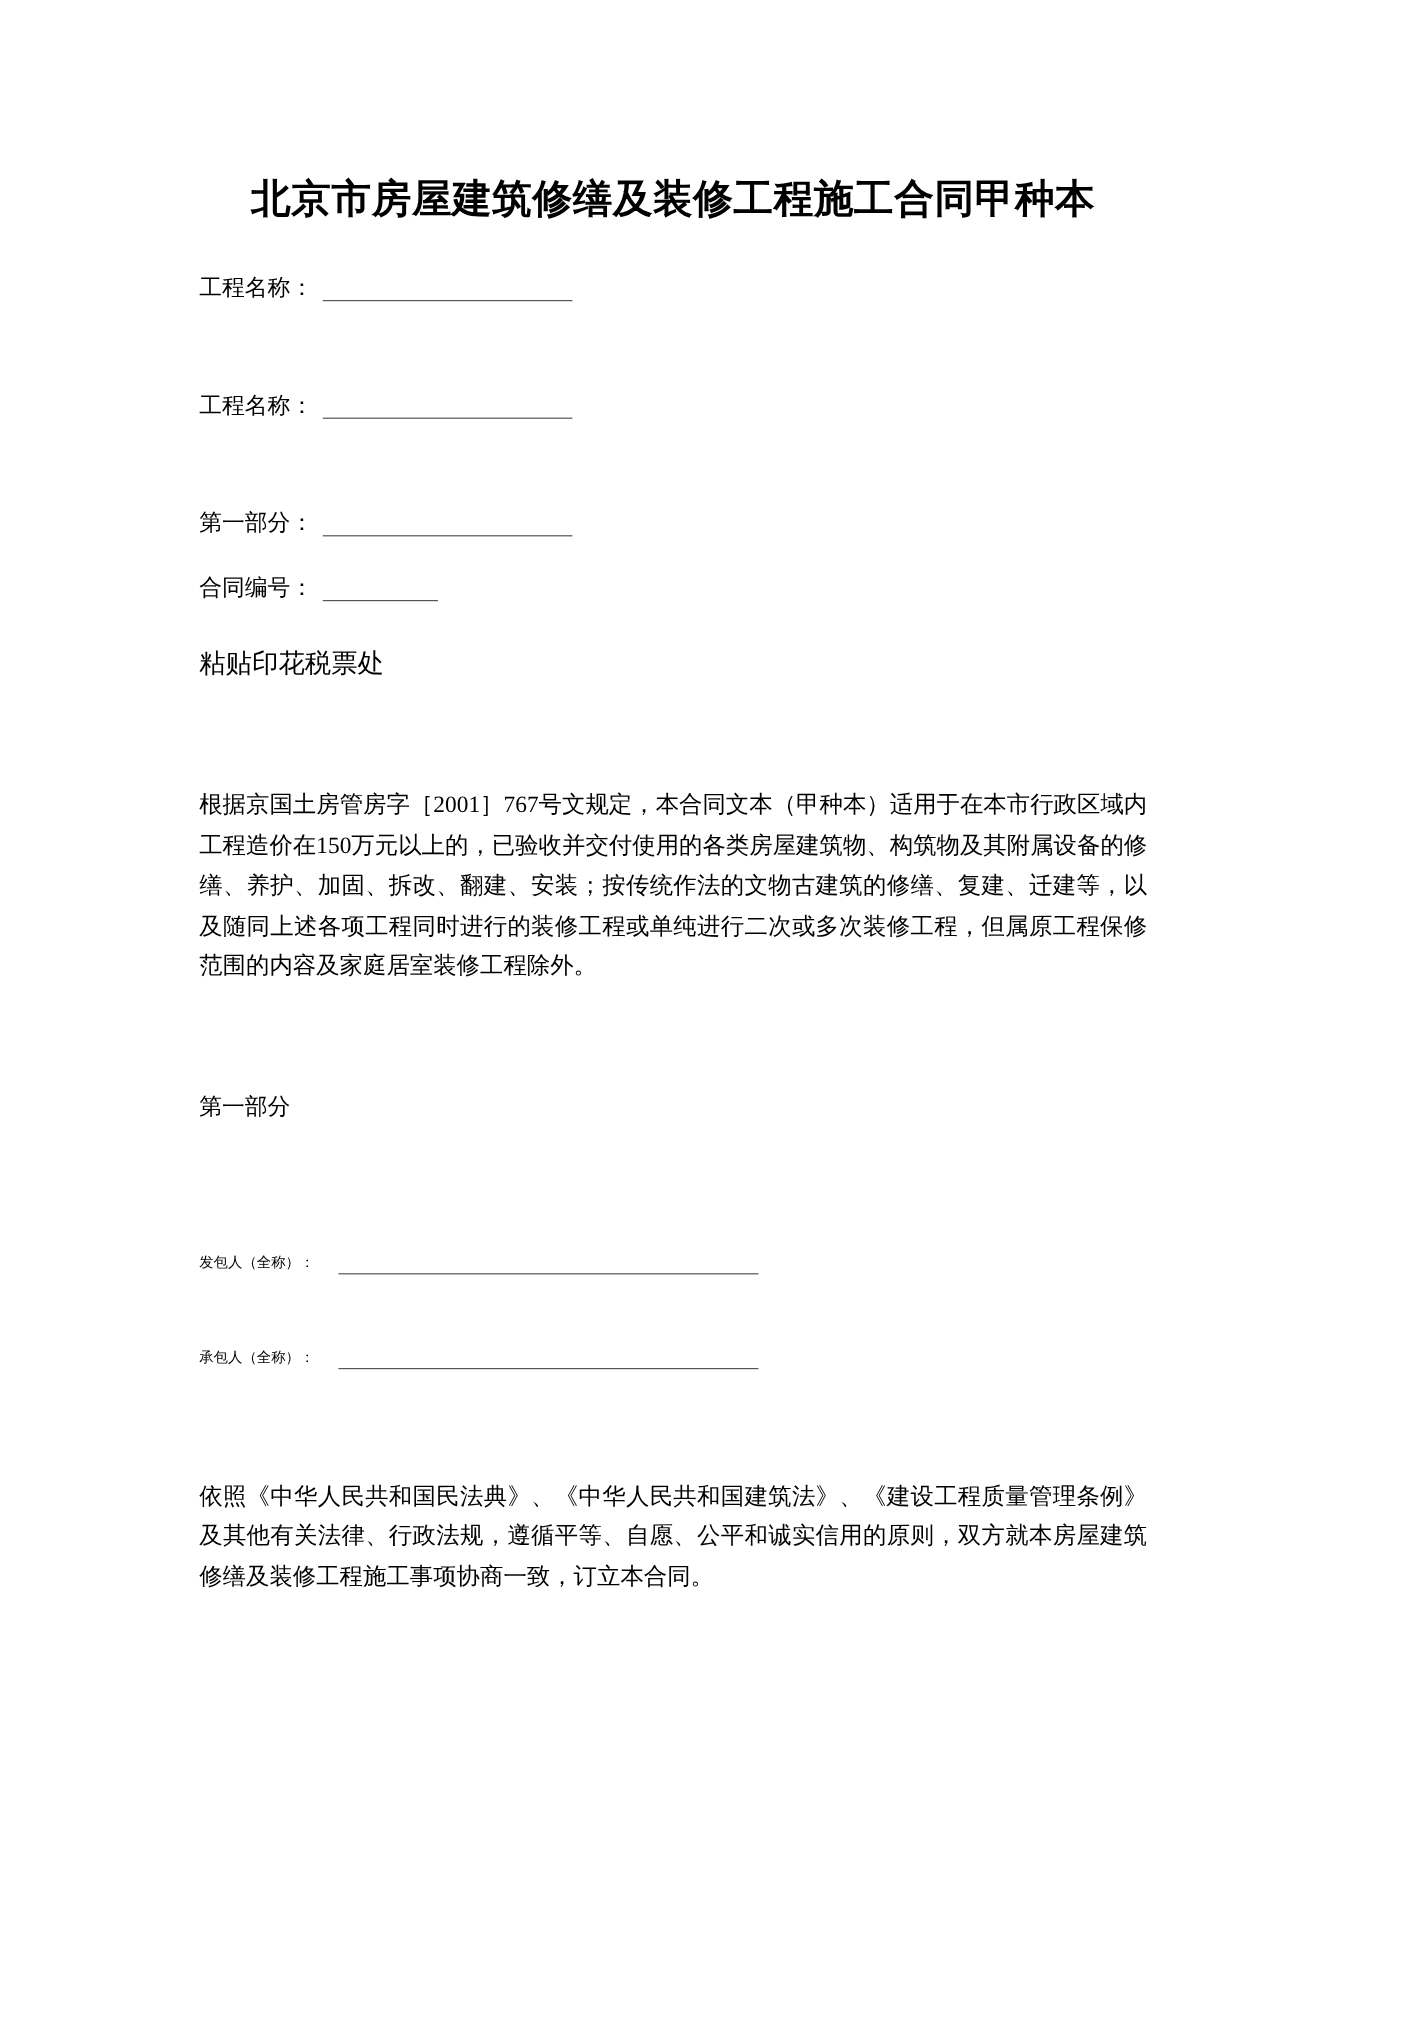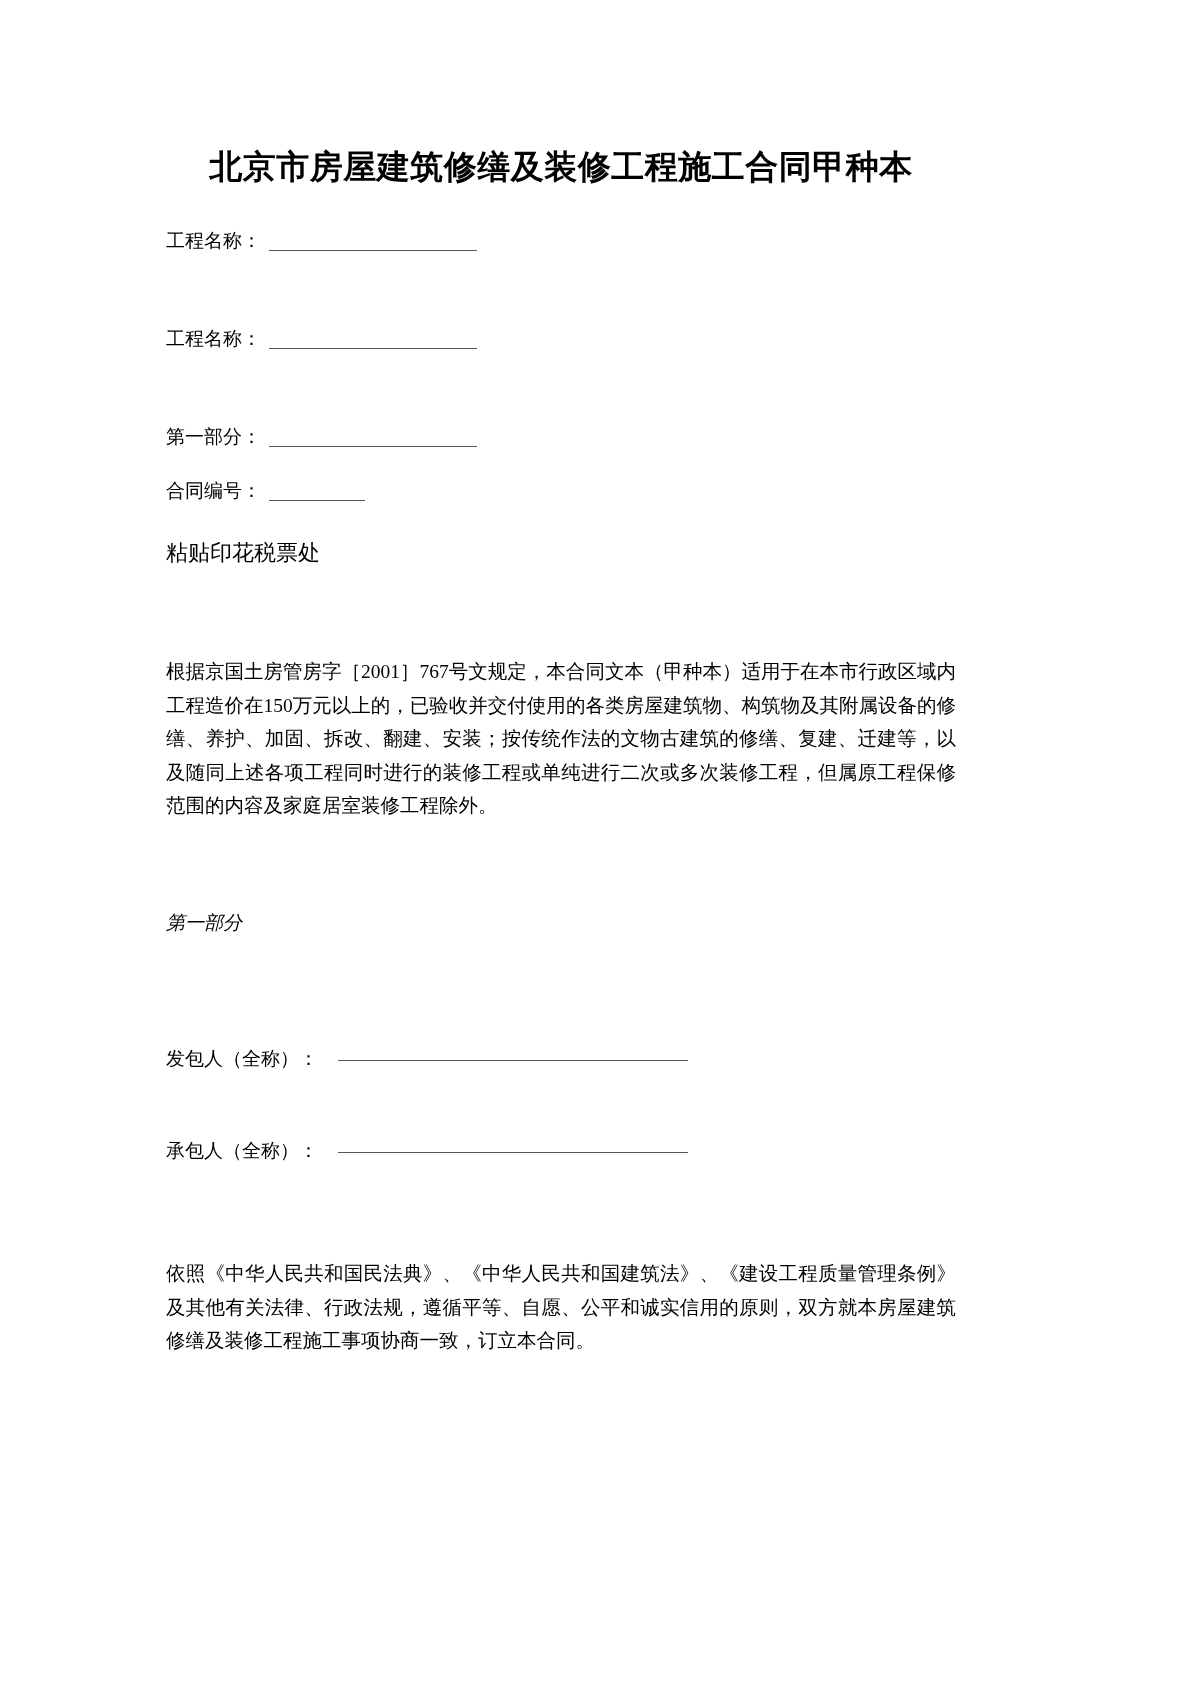--- a/index.html
+++ b/index.html
@@ -77,28 +77,27 @@
     line-height: 1.72;
     text-align: justify;
     text-justify: inter-ideograph;
     margin: 0;
   }
 
   .section-line {
     font-size: 19px;
     line-height: 1.9;
     margin: 0;
-    font-style: italic;
   }
 
   
   .sig-row {
     display: flex;
-    align-items: flex-start;
-    font-size: 19px;
+    align-items: center;
+    font-size: 12px;
     line-height: 1.9;
     white-space: nowrap;
     gap: 12px;
   }
   .sig-rule {
     display: inline-block;
     border-bottom: 1px solid #555555;
     height: 19px;
     margin-left: 8px;
     width: 350px;

